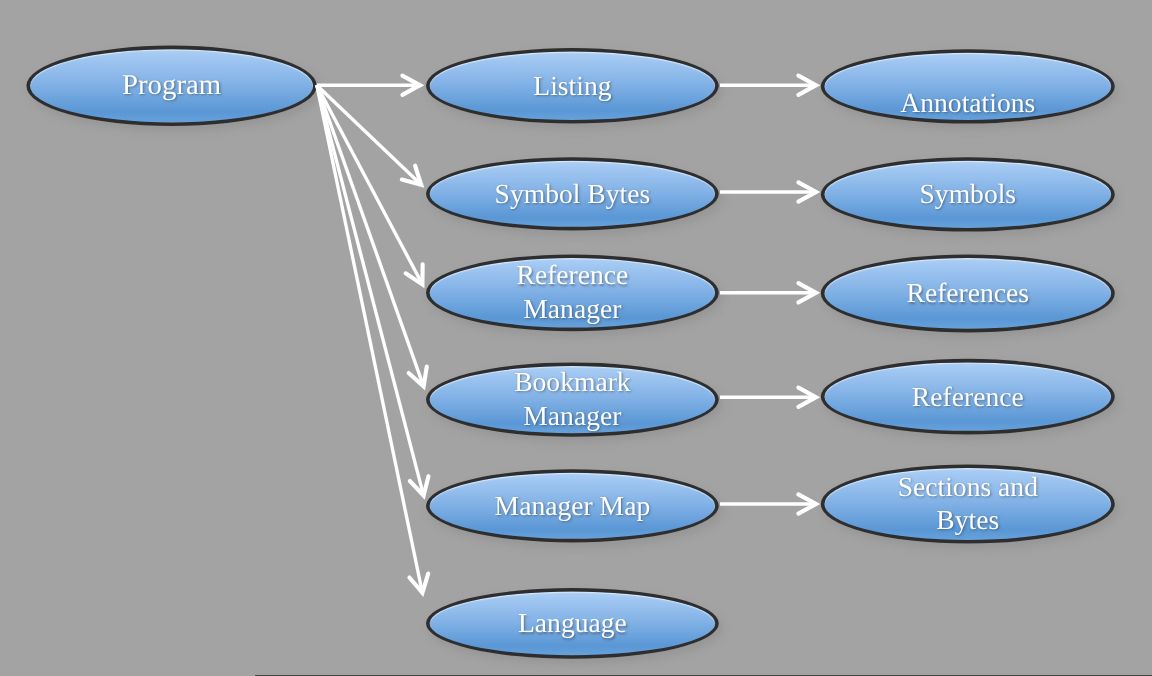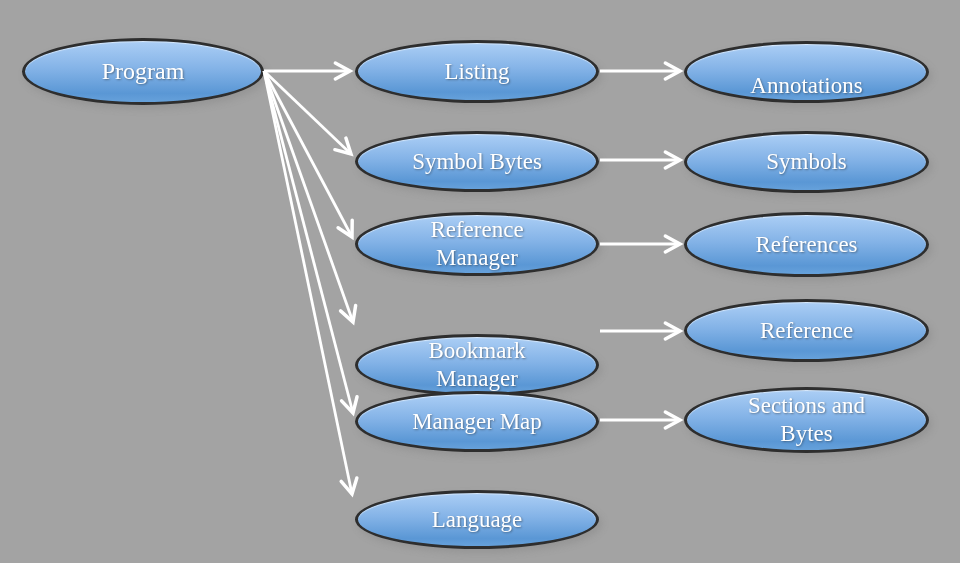--- a/index.html
+++ b/index.html
@@ -63,21 +63,21 @@
         <line x1="600" y1="331" x2="680" y2="331" stroke="#ffffff" stroke-width="2.8" marker-end="url(#open-chevron)"></line>
         <line x1="600" y1="420" x2="680" y2="420" stroke="#ffffff" stroke-width="2.8" marker-end="url(#open-chevron)"></line>
       </g>
   </svg>
 
 <div class="node" style="left: 22px; top: 38px; width: 242px; height: 67px; background: linear-gradient(rgb(171, 206, 245) 0%, rgb(132, 179, 231) 45%, rgb(90, 151, 213) 86%, rgb(102, 161, 219) 100%); border-color: rgb(46, 46, 46); color: rgb(255, 255, 255); font-size: 24px;"><span>Program</span></div>
     <div class="node" style="left: 355px; top: 40px; width: 244px; height: 63px; background: linear-gradient(rgb(171, 206, 245) 0%, rgb(132, 179, 231) 45%, rgb(90, 151, 213) 86%, rgb(102, 161, 219) 100%); border-color: rgb(46, 46, 46); color: rgb(255, 255, 255);"><span>Listing</span></div>
     <div class="node" style="left: 355px; top: 131px; width: 244px; height: 61px; background: linear-gradient(rgb(171, 206, 245) 0%, rgb(132, 179, 231) 45%, rgb(90, 151, 213) 86%, rgb(102, 161, 219) 100%); border-color: rgb(46, 46, 46); color: rgb(255, 255, 255);"><span>Symbol Bytes</span></div>
     <div class="node" style="left: 355px; top: 212px; width: 244px; height: 64px; background: linear-gradient(rgb(171, 206, 245) 0%, rgb(132, 179, 231) 45%, rgb(90, 151, 213) 86%, rgb(102, 161, 219) 100%); border-color: rgb(46, 46, 46); color: rgb(255, 255, 255); font-family: Liberation Serif, serif;"><span>Reference
 Manager</span></div>
-    <div class="node" style="left: 355px; top: 302px; width: 244px; height: 62px; background: linear-gradient(rgb(171, 206, 245) 0%, rgb(132, 179, 231) 45%, rgb(90, 151, 213) 86%, rgb(102, 161, 219) 100%); border-color: rgb(46, 46, 46); color: rgb(255, 255, 255); margin-top: 32px;"><span>Bookmark
+    <div class="node" style="left: 355px; top: 302px; width: 244px; height: 62px; background: linear-gradient(rgb(171, 206, 245) 0%, rgb(132, 179, 231) 45%, rgb(90, 151, 213) 86%, rgb(102, 161, 219) 100%); border-color: rgb(46, 46, 46); color: rgb(255, 255, 255);"><span>Bookmark
 Manager</span></div>
     <div class="node" style="left: 355px; top: 391px; width: 244px; height: 61px; background: linear-gradient(rgb(171, 206, 245) 0%, rgb(132, 179, 231) 45%, rgb(90, 151, 213) 86%, rgb(102, 161, 219) 100%); border-color: rgb(46, 46, 46); color: rgb(255, 255, 255);"><span>Manager Map</span></div>
     <div class="node" style="left: 355px; top: 490px; width: 244px; height: 59px; background: linear-gradient(rgb(171, 206, 245) 0%, rgb(132, 179, 231) 45%, rgb(90, 151, 213) 86%, rgb(102, 161, 219) 100%); border-color: rgb(46, 46, 46); color: rgb(255, 255, 255);"><span>Language</span></div>
     <div class="node" style="left: 684px; top: 41px; width: 245px; height: 62px; background: linear-gradient(rgb(171, 206, 245) 0%, rgb(132, 179, 231) 45%, rgb(90, 151, 213) 86%, rgb(102, 161, 219) 100%); border-color: rgb(46, 46, 46); color: rgb(255, 255, 255); align-items: flex-end;"><span>Annotations</span></div>
     <div class="node" style="left: 684px; top: 131px; width: 245px; height: 62px; background: linear-gradient(rgb(171, 206, 245) 0%, rgb(132, 179, 231) 45%, rgb(90, 151, 213) 86%, rgb(102, 161, 219) 100%); border-color: rgb(46, 46, 46); color: rgb(255, 255, 255);"><span>Symbols</span></div>
     <div class="node" style="left: 684px; top: 212px; width: 245px; height: 65px; background: linear-gradient(rgb(171, 206, 245) 0%, rgb(132, 179, 231) 45%, rgb(90, 151, 213) 86%, rgb(102, 161, 219) 100%); border-color: rgb(46, 46, 46); color: rgb(255, 255, 255);"><span>References</span></div>
     <div class="node" style="left: 684px; top: 299px; width: 245px; height: 63px; background: linear-gradient(rgb(171, 206, 245) 0%, rgb(132, 179, 231) 45%, rgb(90, 151, 213) 86%, rgb(102, 161, 219) 100%); border-color: rgb(46, 46, 46); color: rgb(255, 255, 255);"><span>Reference</span></div>
     <div class="node" style="left: 684px; top: 387px; width: 245px; height: 66px; background: linear-gradient(rgb(171, 206, 245) 0%, rgb(132, 179, 231) 45%, rgb(90, 151, 213) 86%, rgb(102, 161, 219) 100%); border-color: rgb(46, 46, 46); color: rgb(255, 255, 255);"><span>Sections and
 Bytes</span></div>
   </div>

